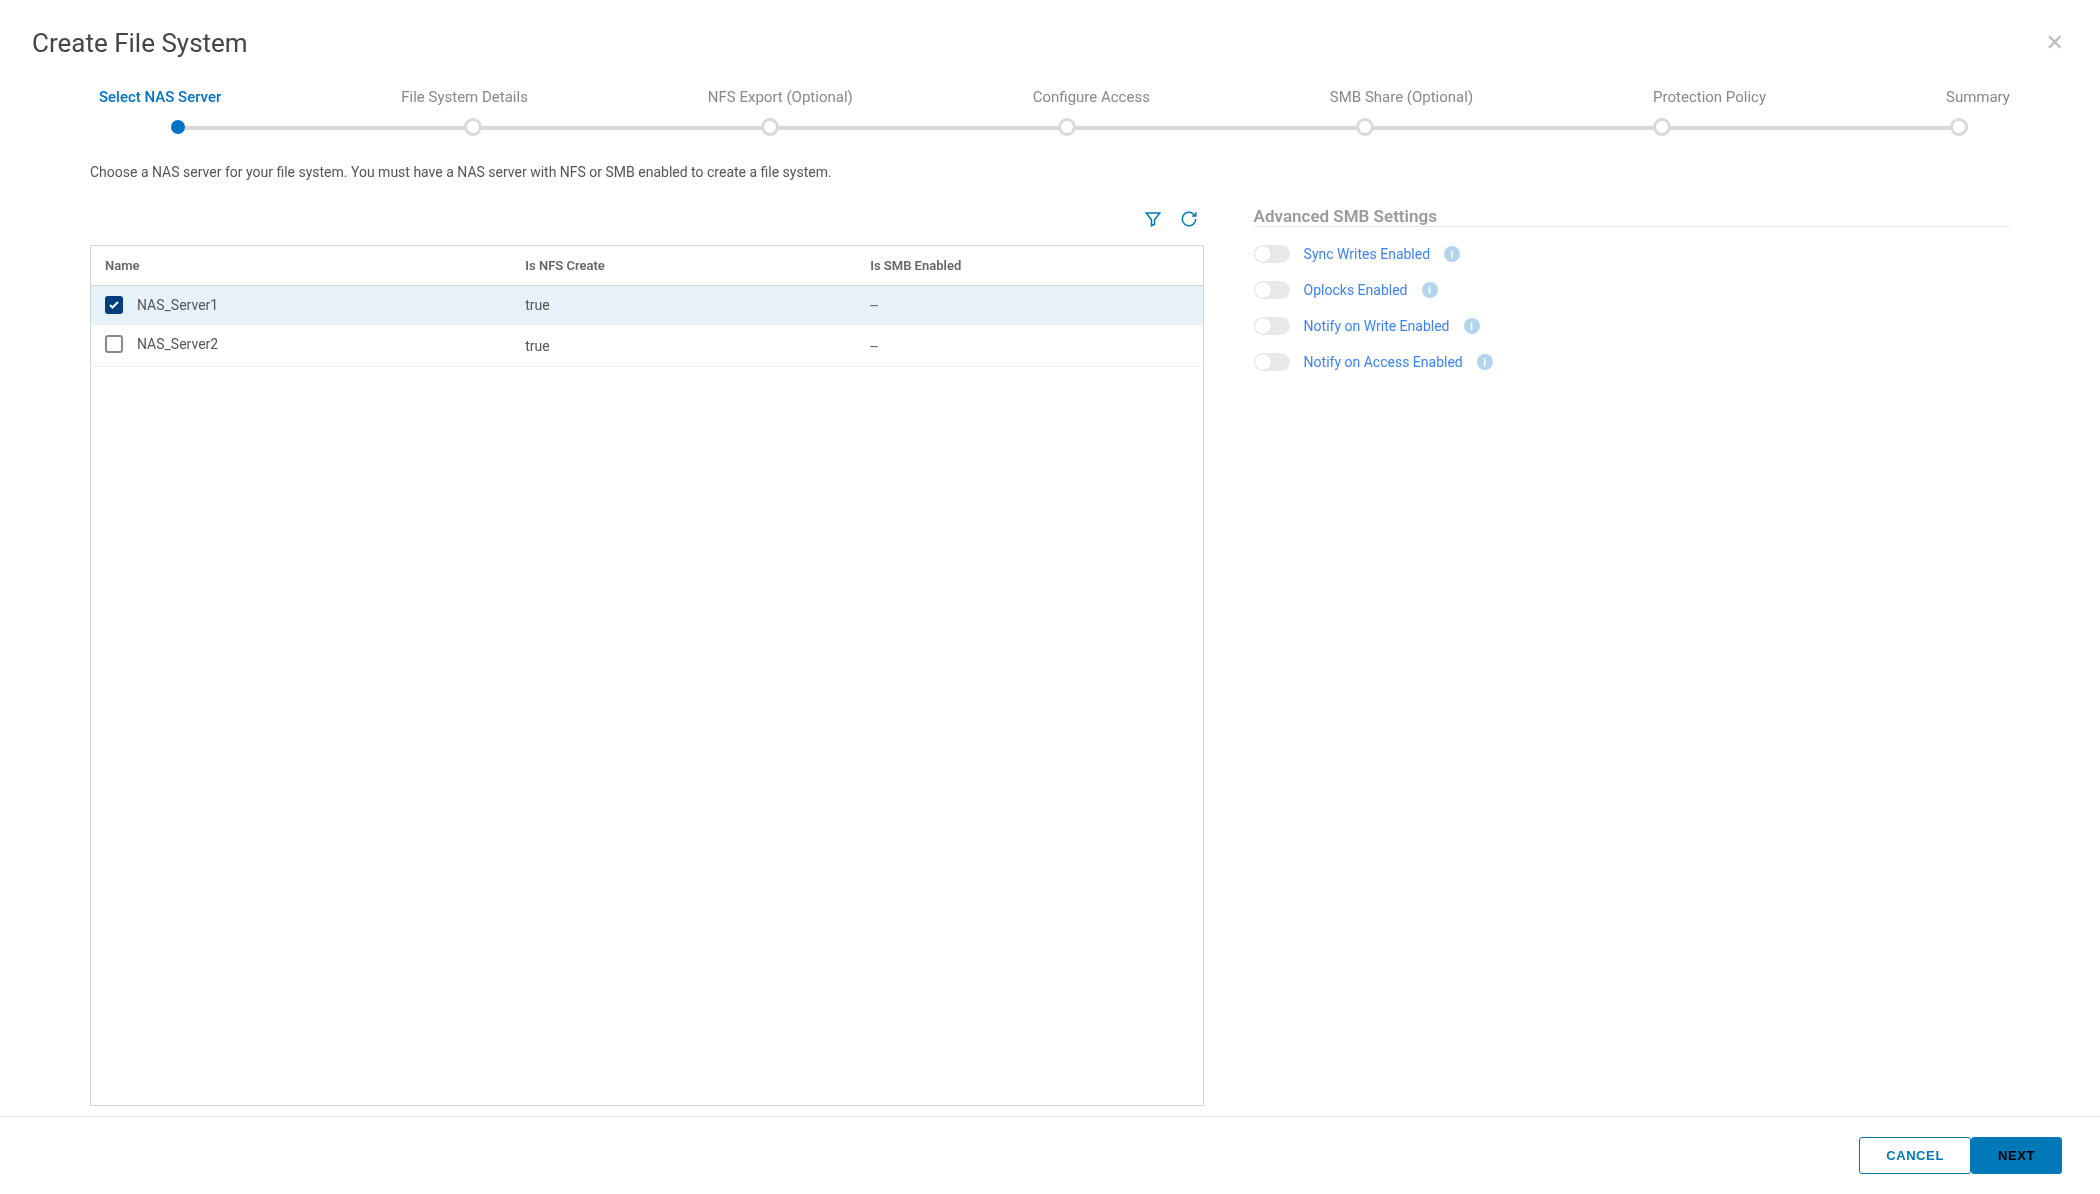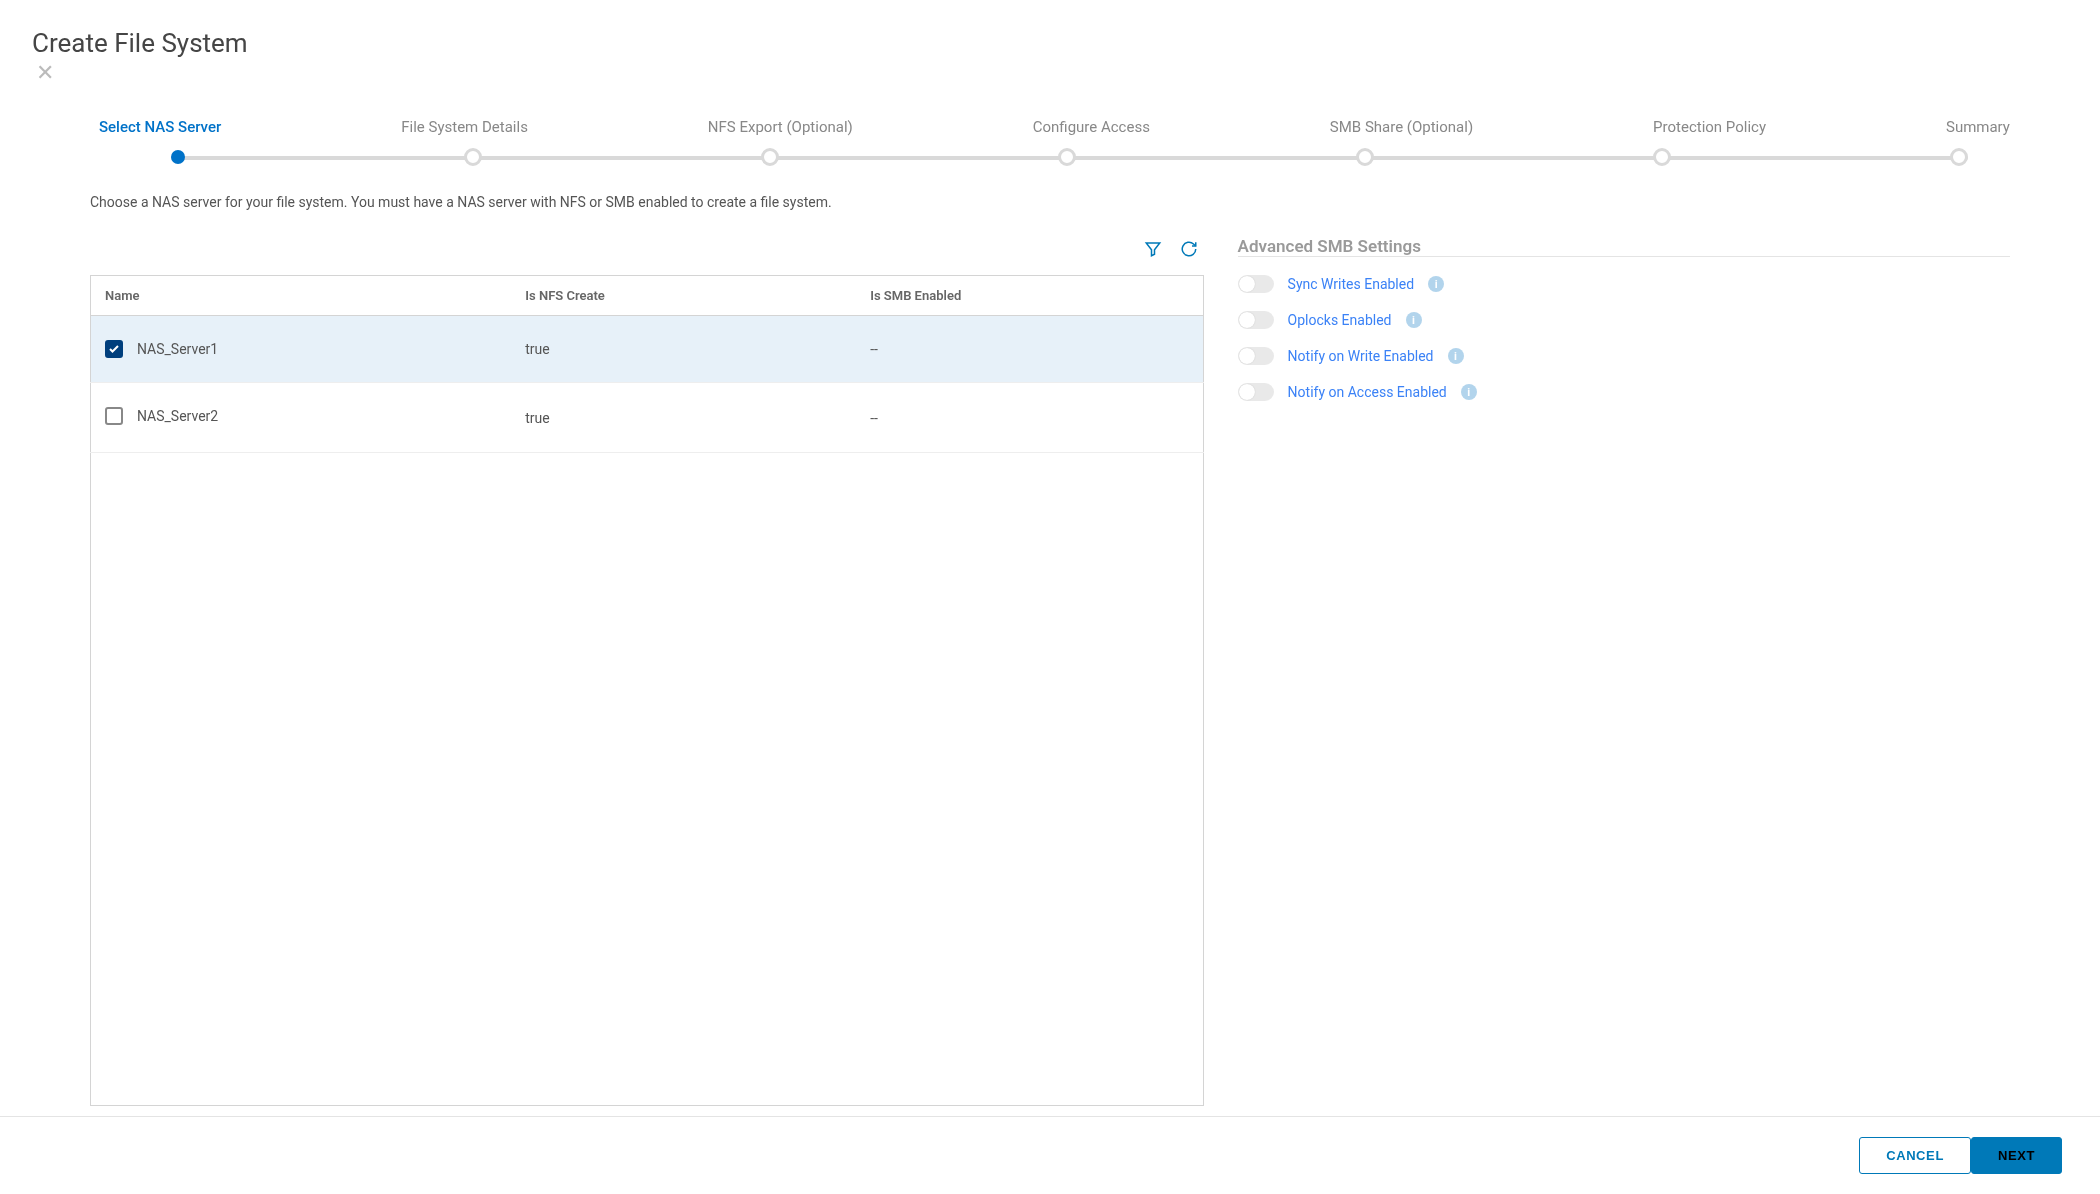--- a/index.html
+++ b/index.html
@@ -13,21 +13,20 @@
   .wizard {
     display: flex;
     flex-direction: column;
     height: 100%;
   }
   .header {
     padding: 28px 32px 20px 32px;
     display: flex;
     justify-content: space-between;
     align-items: flex-start;
-    flex-direction: column;
   }
   .header h1 {
     font-size: 26px;
     font-weight: 400;
     color: #454545;
   }
   .close-x {
     font-size: 22px;
     color: #bbb;
     cursor: pointer;
@@ -81,21 +80,21 @@
     width: 14px;
     height: 14px;
     margin-top: 2px;
     background: #0072c8;
     border: none;
   }
   .body {
     flex: 1;
     padding: 24px 90px 10px 90px;
     display: flex;
-    gap: 34px;
+    gap: 50px;
   }
   .instruction {
     font-size: 14px;
     color: #555;
     margin-bottom: 30px;
   }
   .left { flex: 0 0 58%; display: flex; flex-direction: column; }
   .right { flex: 1; padding-top: 42px; }
   .table-toolbar {
     display: flex;
@@ -117,21 +116,21 @@
     font-size: 13px;
     font-weight: 600;
     color: #666;
     padding: 12px 12px;
     border-bottom: 1px solid #d4d4d4;
     background: #fff;
   }
   table.nas th:first-child { width: 38%; padding-left: 14px;}
   table.nas th:nth-child(2) { width: 31%; }
   table.nas td {
-    padding: 24px 12px;
+    padding: 10px 12px;
     font-size: 14px;
     color: #555;
     border-bottom: 1px solid #eee;
   }
   table.nas tr.selected td { background: #e7f1f9; }
   .chk {
     display: inline-flex;
     align-items: center;
     gap: 14px;
   }

